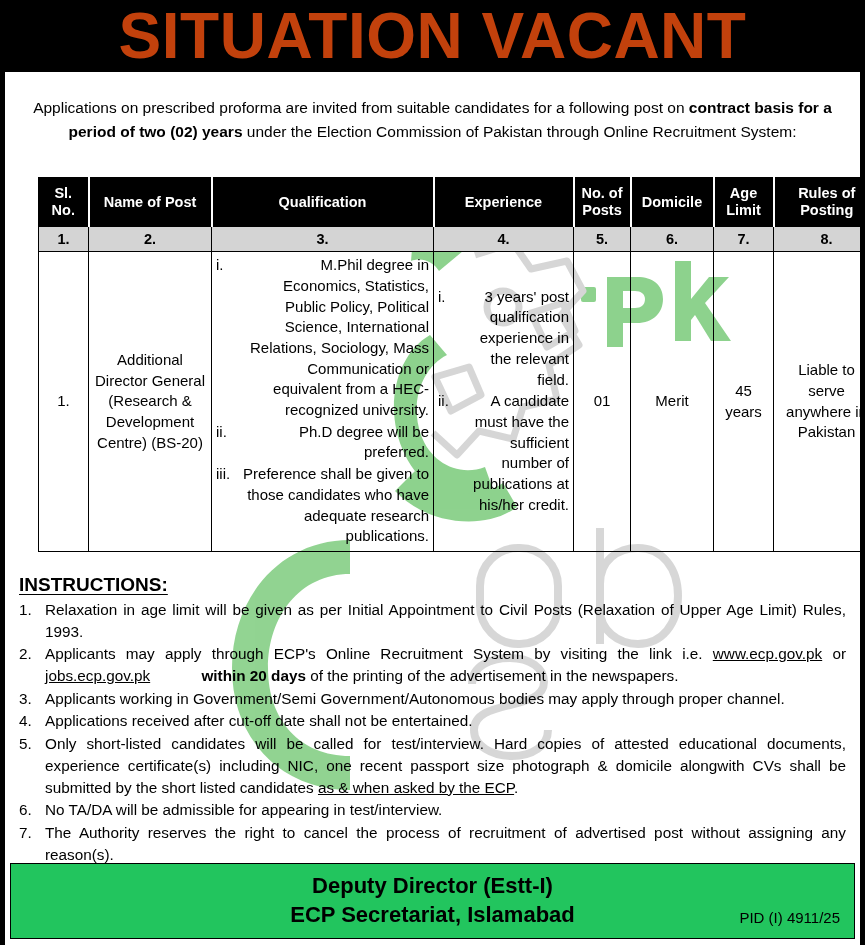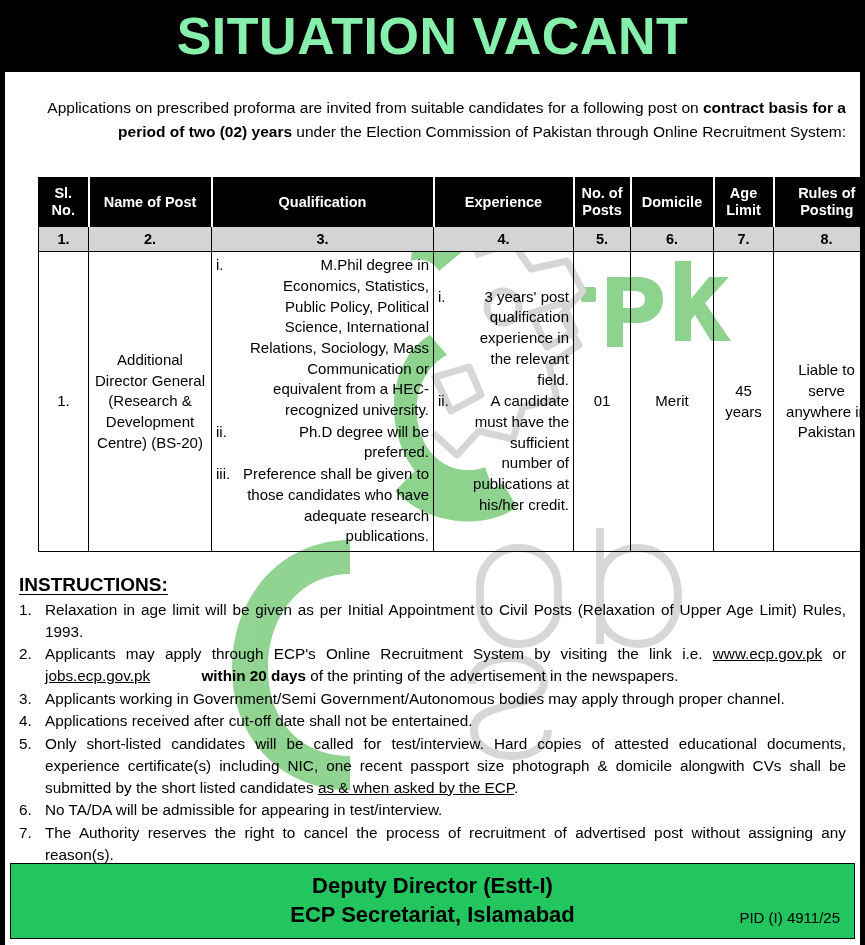--- a/index.html
+++ b/index.html
@@ -40,38 +40,38 @@
   .banner {
     background: #000000;
     height: 72px;
     display: flex;
     align-items: center;
     justify-content: center;
     position: relative;
     z-index: 10;
   }
   .banner-title {
-    color: #86efac;
-    font-size: 52px;
+    color: #c2410c;
+    font-size: 64px;
     font-weight: bold;
     letter-spacing: 0.5px;
     line-height: 1;
     font-family: "Liberation Sans", sans-serif;
   }
 
   
   .intro-wrap {
     position: relative;
     z-index: 10;
     padding: 8px 14px 6px 14px;
   }
   .intro {
     font-size: 15.5px;
     line-height: 1.55;
-    text-align: right;
+    text-align: center;
   }
   .intro b { font-weight: bold; }
 
   
   .tbl-wrap {
     position: relative;
     z-index: 10;
     padding: 12px 12px;
     margin-left: 21px;
   }

